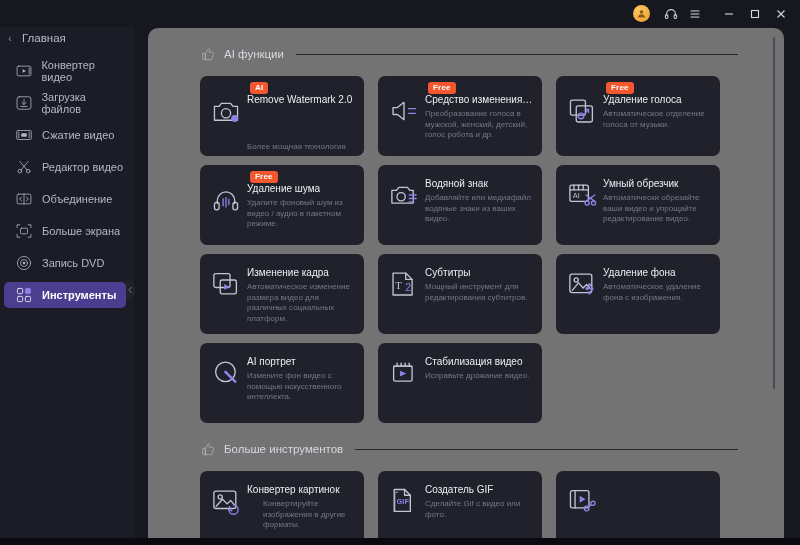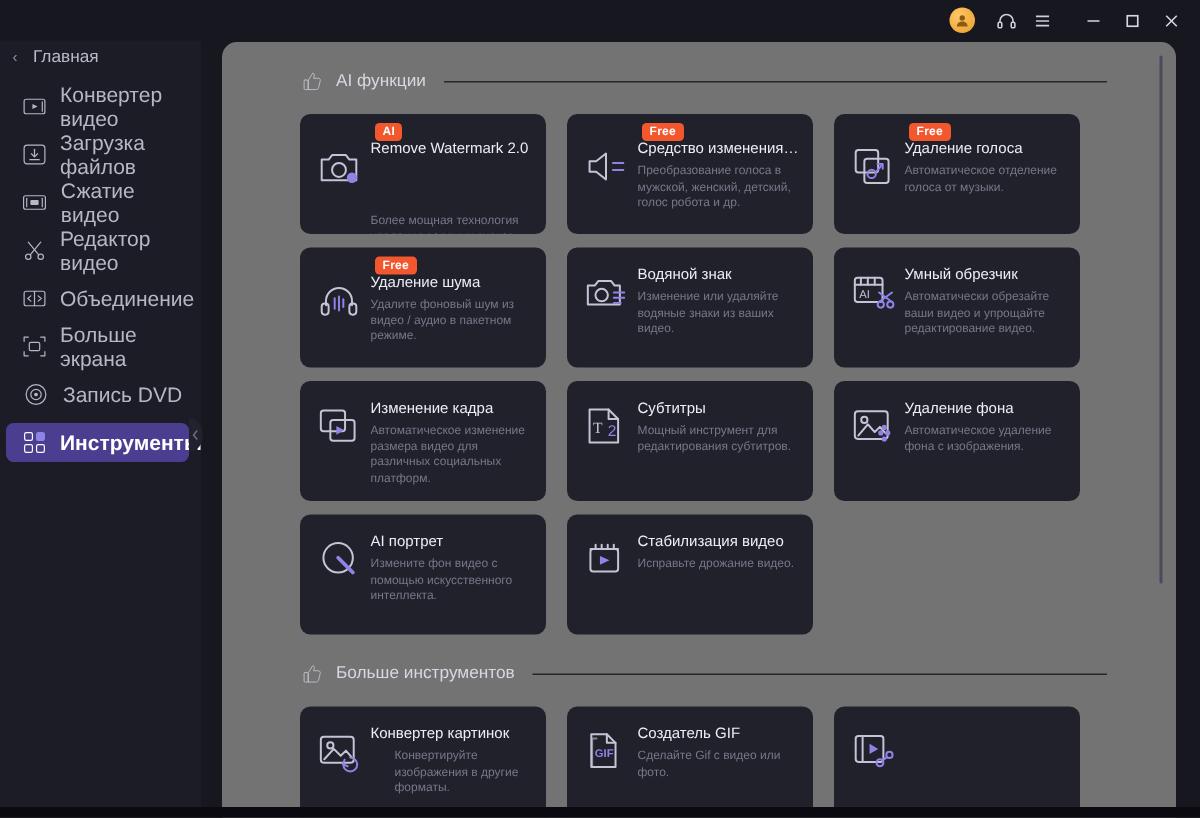--- a/index.html
+++ b/index.html
@@ -57,21 +57,21 @@
     display: flex; align-items: center;
     color: #b9bac6; font-size: 11.5px;
   }
   .side-home .chev { width: 20px; text-align: center; font-size: 10px; color: #8e8fa0; }
   .side-home .lbl { margin-left: 2px; }
 
   .side-list { position: absolute; top: 58px; left: 0; width: 134px; }
   .side-item {
     height: 26px; margin-bottom: 0;
     display: flex; align-items: center;
-    color: #b6b7c4; font-size: 14px;
+    color: #b6b7c4; font-size: 11px;
     border-radius: 5px;
     margin-left: 4px; margin-right: 8px;
     padding-left: 10px;
   }
   .side-item .si-ico {
     width: 20px; height: 18px;
     display: flex; align-items: center; justify-content: center;
     color: #b6b7c4; margin-right: 8px;
   }
   .side-item.active {
@@ -438,21 +438,21 @@
                 <svg width="30" height="30" viewBox="0 0 26 26" fill="none" stroke="currentColor" stroke-width="1.15" stroke-linejoin="round" stroke-linecap="round">
                   <path d="M2.5 9h4l2-2.6h7.5L18 9h3v11H2.5z"></path>
                   <circle cx="10.5" cy="14.5" r="3.6"></circle>
                   <line x1="17.5" y1="13" x2="23.5" y2="13" stroke="#8e84e8"></line>
                   <line x1="17.5" y1="16" x2="23.5" y2="16" stroke="#8e84e8"></line>
                   <line x1="17.5" y1="19" x2="21.5" y2="19" stroke="#8e84e8"></line>
                 </svg>
               </span>
               <span class="card-txt">
                 <span class="card-title" style="display: block;">Водяной знак</span>
-                <span class="card-desc" style="display: block;">Изменение или удаляйте водяные знаки из ваших видео.</span>
+                <span class="card-desc" style="display: block;">Добавляйте или медиафайл водяные знаки из ваших видео.</span>
               </span>
             </div>
           </div>
           <div class="card nobadge">
             <div class="card-body">
               <span class="card-ico">
                 <svg width="30" height="30" viewBox="0 0 26 26" fill="none" stroke="currentColor" stroke-width="1.15" stroke-linejoin="round" stroke-linecap="round">
                   <rect x="2.5" y="4.5" width="16" height="14" rx="1.6"></rect>
                   <line x1="2.5" y1="8.5" x2="18.5" y2="8.5"></line>
                   <line x1="6" y1="4.5" x2="6" y2="8.5"></line>

